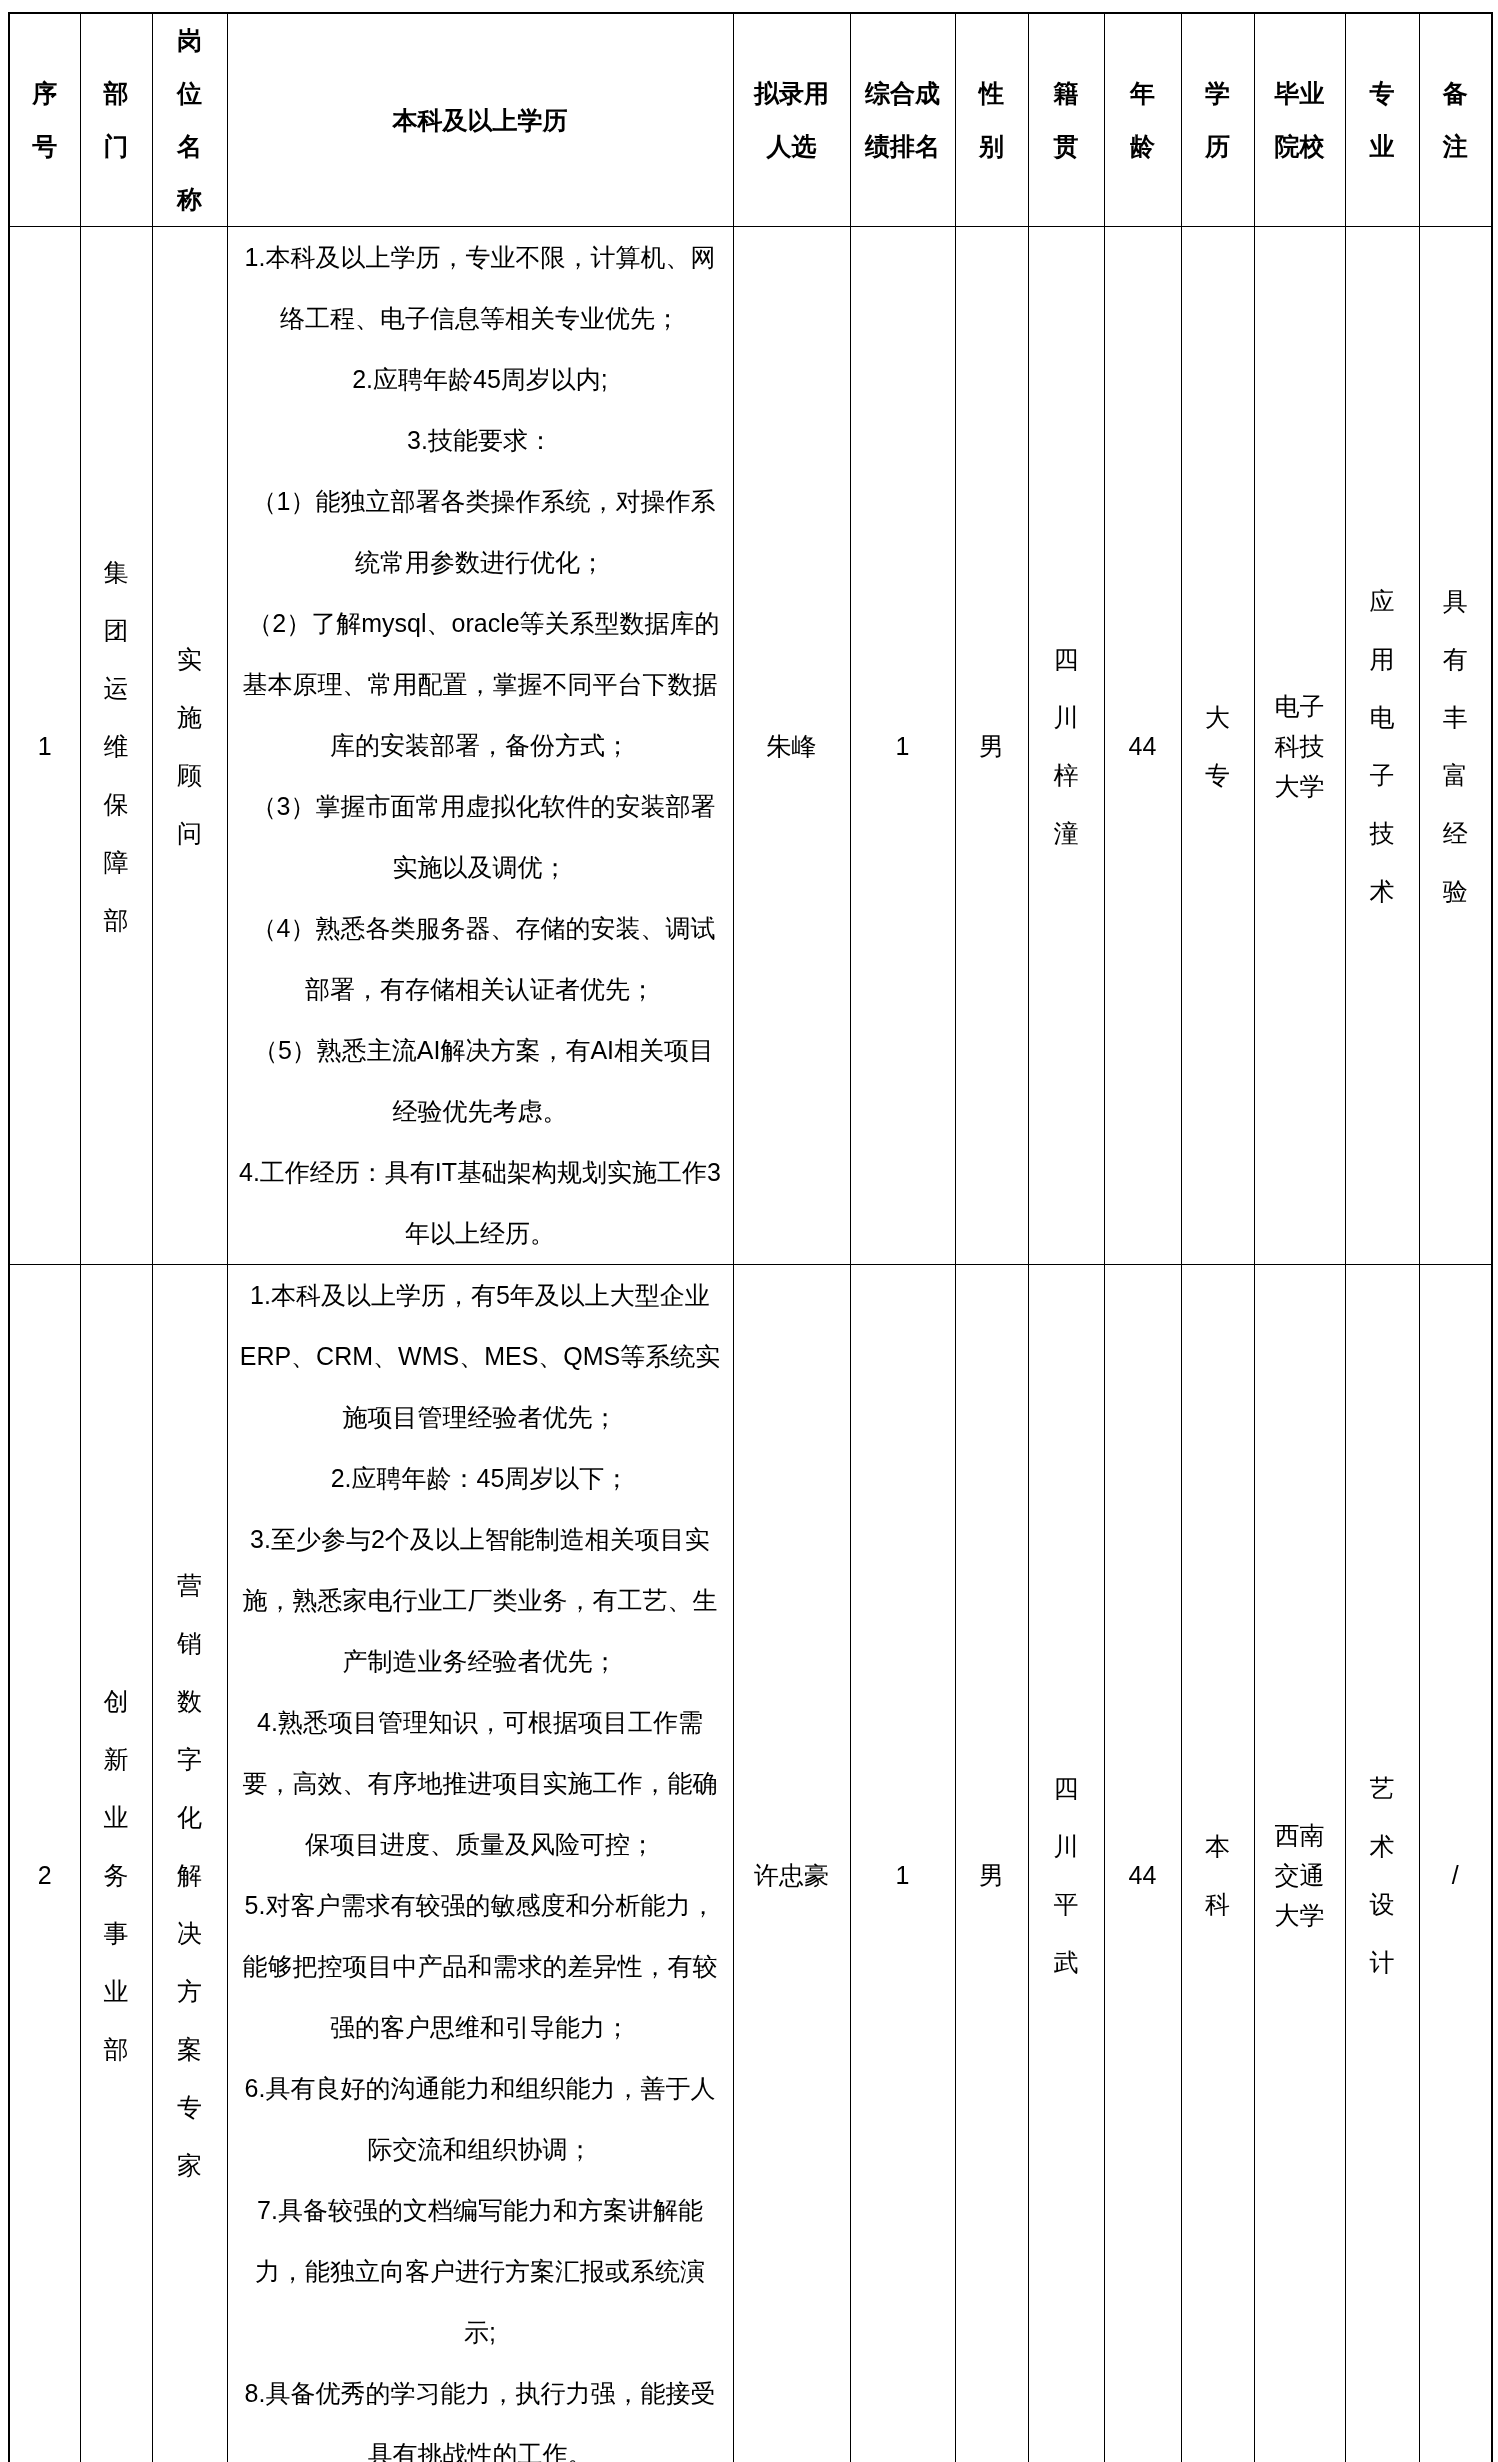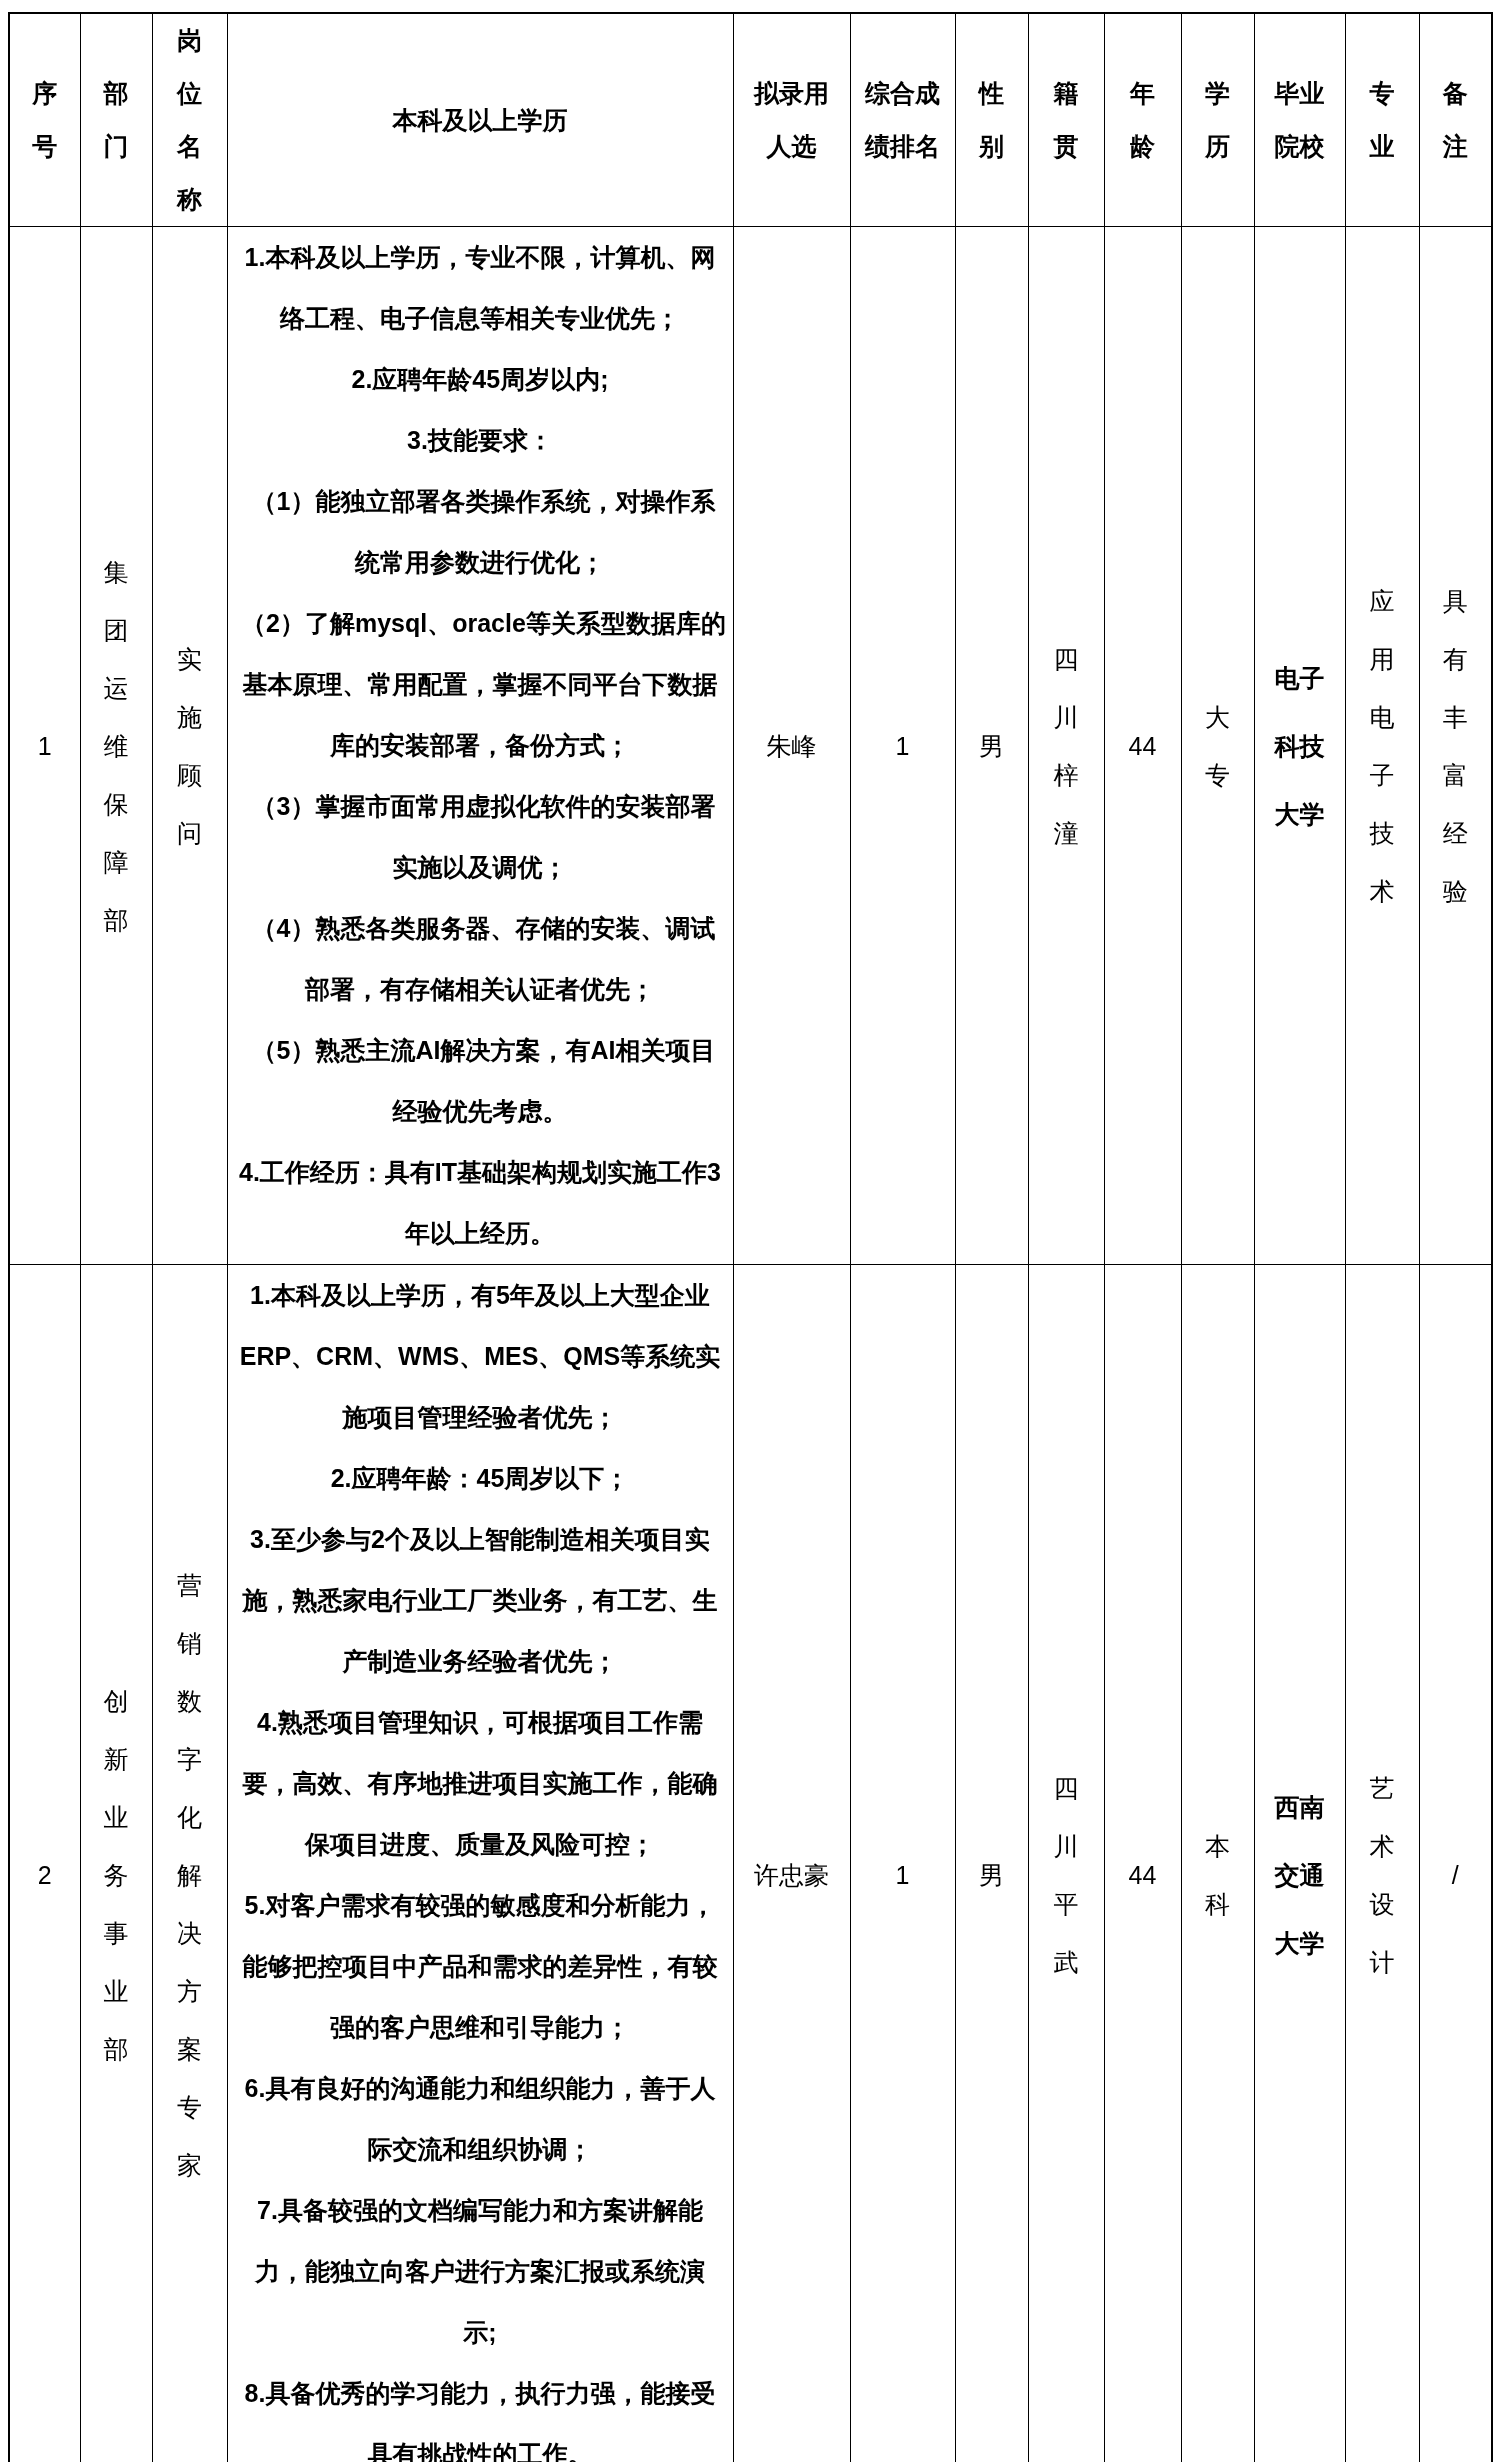--- a/index.html
+++ b/index.html
@@ -45,30 +45,28 @@
   tr.header-row { height: 202px; }
   tr.row-1 { height: 1032px; }
   tr.row-2 { height: 1214px; }
 
   td.vcell {
     white-space: pre-line;
     line-height: 58px;
   }
   td.school-cell {
     white-space: pre-line;
-    line-height: 68px;
-    font-weight: bold;
+    line-height: 40px;
   }
   td.req-cell {
     text-align: left;
     white-space: pre-wrap;
     line-height: 61px;
     padding-left: 11.3px;
     padding-right: 6.5px;
-    font-weight: bold;
   }
   td.plain-cell {
     line-height: 32px;
   }
 </style>
 </head>
 <body>
 
 <div class="page">
   <table class="doc-table">

